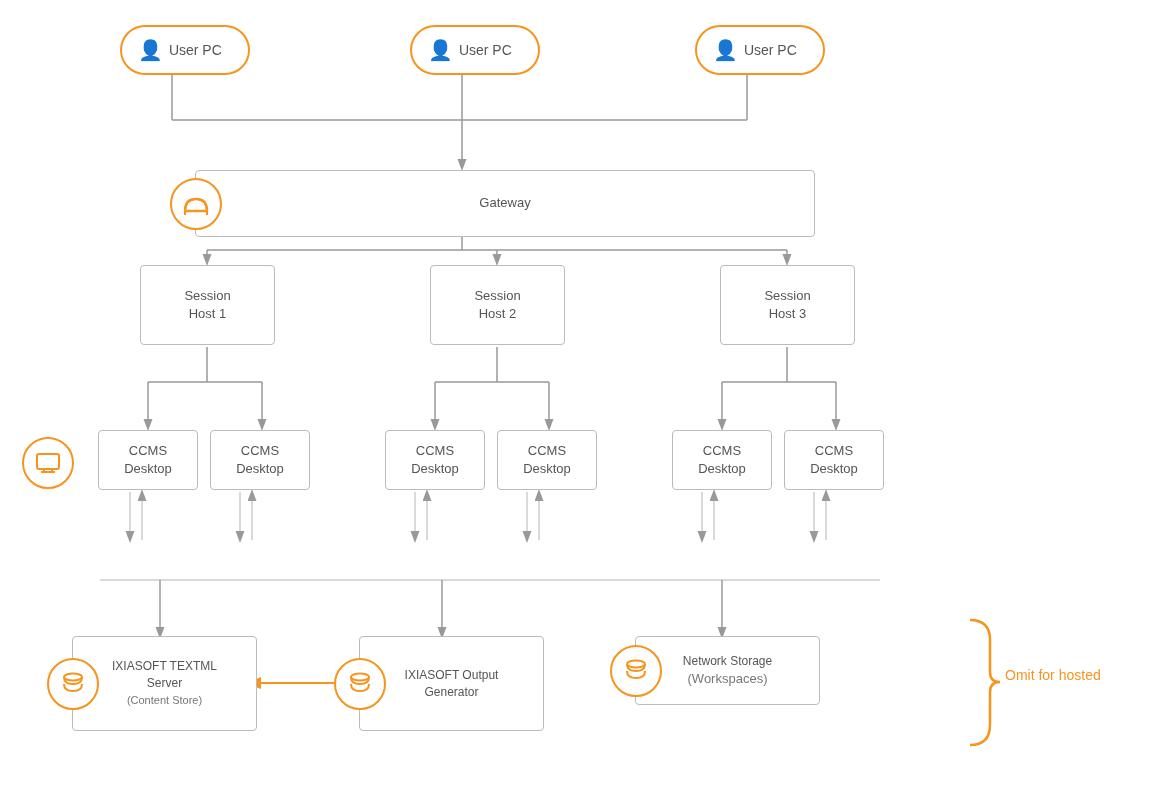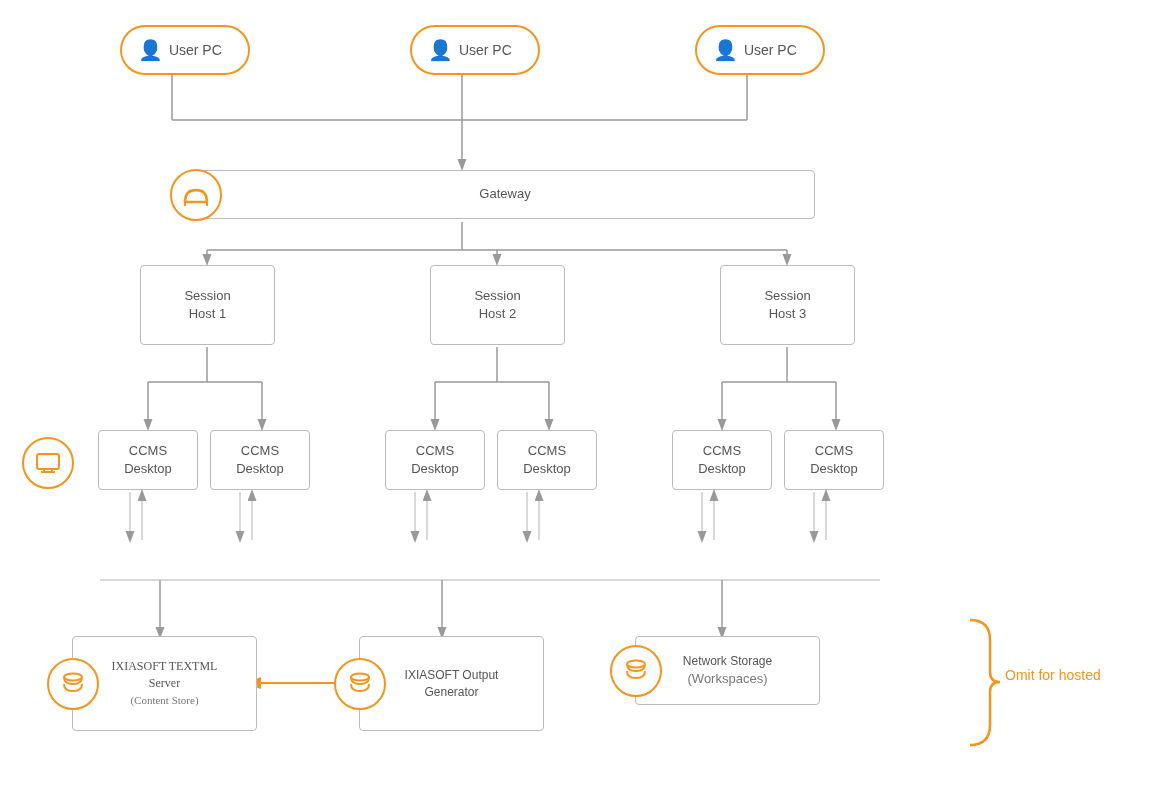--- a/index.html
+++ b/index.html
@@ -177,21 +177,21 @@
   <div class="user-pc" style="left:410px; top:25px; width:130px; height:50px;">
     <span class="user-icon">👤</span>
     <span>User PC</span>
   </div>
 
   <div class="user-pc" style="left:695px; top:25px; width:130px; height:50px;">
     <span class="user-icon">👤</span>
     <span>User PC</span>
   </div>
 
-  <div class="box" style="left:195px; top:170px; width:620px; height:49px;">
+  <div class="box" style="left:195px; top:170px; width:620px; height:67px;">
 
     <div style="position:absolute; left:-26px; top:50%; transform:translateY(-50%); width:52px; height:52px; border:2.5px solid #F7941D; border-radius:50%; background:#fff; display:flex; align-items:center; justify-content:center;">
       <svg width="26" height="22" viewBox="0 0 26 22">
         <path d="M2 18 Q2 6 13 6 Q24 6 24 18" stroke="#F7941D" stroke-width="2.5" fill="none"></path>
         <line x1="2" y1="18" x2="24" y2="18" stroke="#F7941D" stroke-width="2.5"></line>
         <line x1="2" y1="18" x2="2" y2="22" stroke="#F7941D" stroke-width="2"></line>
         <line x1="24" y1="18" x2="24" y2="22" stroke="#F7941D" stroke-width="2"></line>
       </svg>
     </div>
     <span>Gateway</span>
@@ -244,21 +244,21 @@
 
   <div class="box" style="left:72px; top:636px; width:185px; height:95px;">
 
     <div style="position:absolute; left:-26px; top:50%; transform:translateY(-50%); width:52px; height:52px; border:2.5px solid #F7941D; border-radius:50%; background:#fff; display:flex; align-items:center; justify-content:center;">
       <svg width="24" height="24" viewBox="0 0 24 24">
         <ellipse cx="12" cy="5" rx="9" ry="3.5" stroke="#F7941D" stroke-width="2" fill="none"></ellipse>
         <path d="M3 5 Q3 12 12 12 Q21 12 21 5" stroke="#F7941D" stroke-width="2" fill="none"></path>
         <path d="M3 12 Q3 19 12 19 Q21 19 21 12" stroke="#F7941D" stroke-width="2" fill="none"></path>
       </svg>
     </div>
-    <span style="font-size:12px; line-height:1.4;font-family:Liberation Serif, serif;">IXIASOFT TEXTML<br>Server<br><span style="font-size:11px; color:#777;">(Content Store)</span></span>
+    <span style="font-size:12px; line-height:1.4;">IXIASOFT TEXTML<br>Server<br><span style="font-size:11px; color:#777;">(Content Store)</span></span>
   </div>
 
   <div class="box" style="left:359px; top:636px; width:185px; height:95px;">
     <div style="position:absolute; left:-26px; top:50%; transform:translateY(-50%); width:52px; height:52px; border:2.5px solid #F7941D; border-radius:50%; background:#fff; display:flex; align-items:center; justify-content:center;">
       <svg width="24" height="24" viewBox="0 0 24 24">
         <ellipse cx="12" cy="5" rx="9" ry="3.5" stroke="#F7941D" stroke-width="2" fill="none"></ellipse>
         <path d="M3 5 Q3 12 12 12 Q21 12 21 5" stroke="#F7941D" stroke-width="2" fill="none"></path>
         <path d="M3 12 Q3 19 12 19 Q21 19 21 12" stroke="#F7941D" stroke-width="2" fill="none"></path>
       </svg>
     </div>

